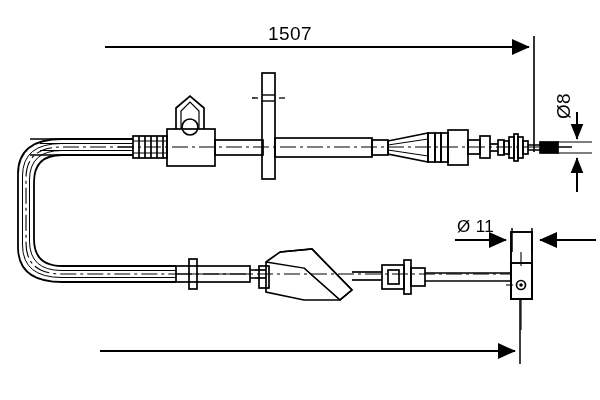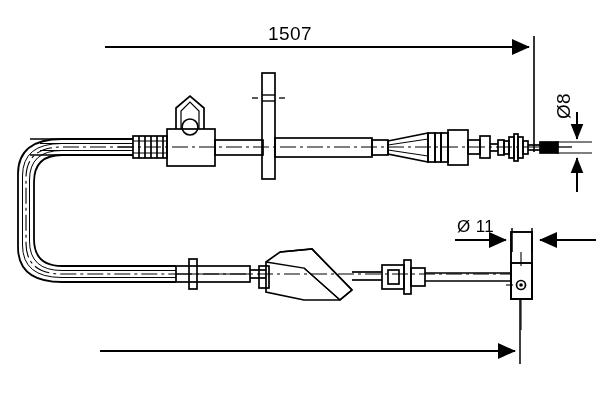--- a/index.html
+++ b/index.html
@@ -10,20 +10,21 @@
   }
   body {
     font-family: "Liberation Sans", sans-serif;
   }
   #drawing-root {
     position: relative;
     width: 600px;
     height: 400px;
     background: #ffffff;
     overflow: hidden;
+    border-radius: 27px;
   }
   #drawing-svg {
     display: block;
     width: 600px;
     height: 400px;
   }
   .dim-text {
     font-family: "Liberation Sans", sans-serif;
     font-size: 19px;
     fill: #000000;

